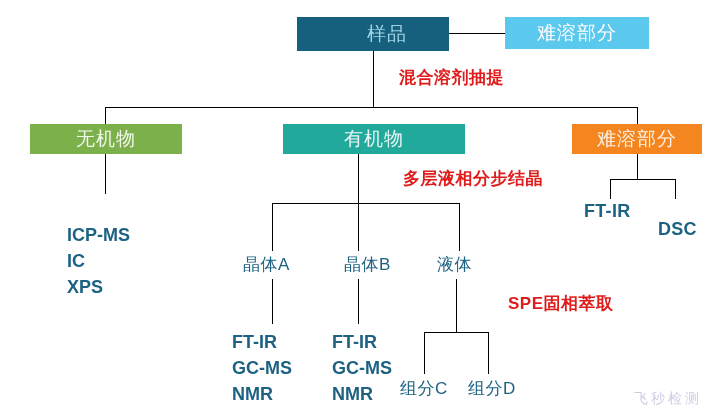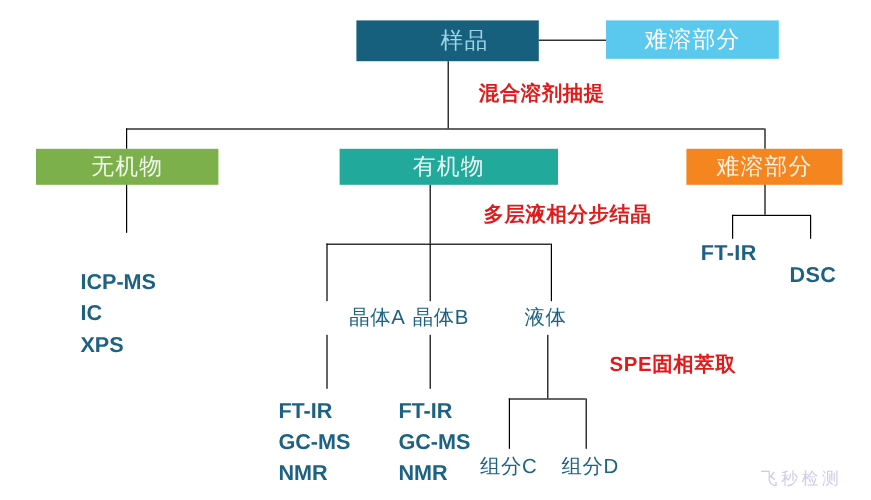--- a/index.html
+++ b/index.html
@@ -132,21 +132,21 @@
   <div class="lbl lbl-method" style="left:658px; top:202px;margin-top:18px;">DSC</div>
 
   <div class="ln vln" style="left:358px; top:154px; height:49px;"></div>
   <div class="annot" style="left:374px; top:167px;">多层液相分步结晶</div>
 
   <div class="ln hln" style="left:272px; top:203px; width:187px;"></div>
   <div class="ln vln" style="left:272px; top:203px; height:48px;"></div>
   <div class="ln vln" style="left:358px; top:203px; height:48px;"></div>
   <div class="ln vln" style="left:459px; top:203px; height:48px;"></div>
 
-  <div class="lbl lbl-node" style="left:243px; top:256px;margin-left:48px;">晶体A</div>
+  <div class="lbl lbl-node" style="left:243px; top:256px;">晶体A</div>
   <div class="lbl lbl-node" style="left:344px; top:256px;">晶体B</div>
   <div class="lbl lbl-node" style="left:437px; top:256px;">液体</div>
 
   <div class="ln vln" style="left:272px; top:279px; height:45px;"></div>
   <div class="ln vln" style="left:358px; top:279px; height:45px;"></div>
 
   <div class="method-list" style="left:232px; top:329px; white-space:pre;">FT-IR
 GC-MS
 NMR</div>
   <div class="method-list" style="left:332px; top:329px; white-space:pre;">FT-IR

